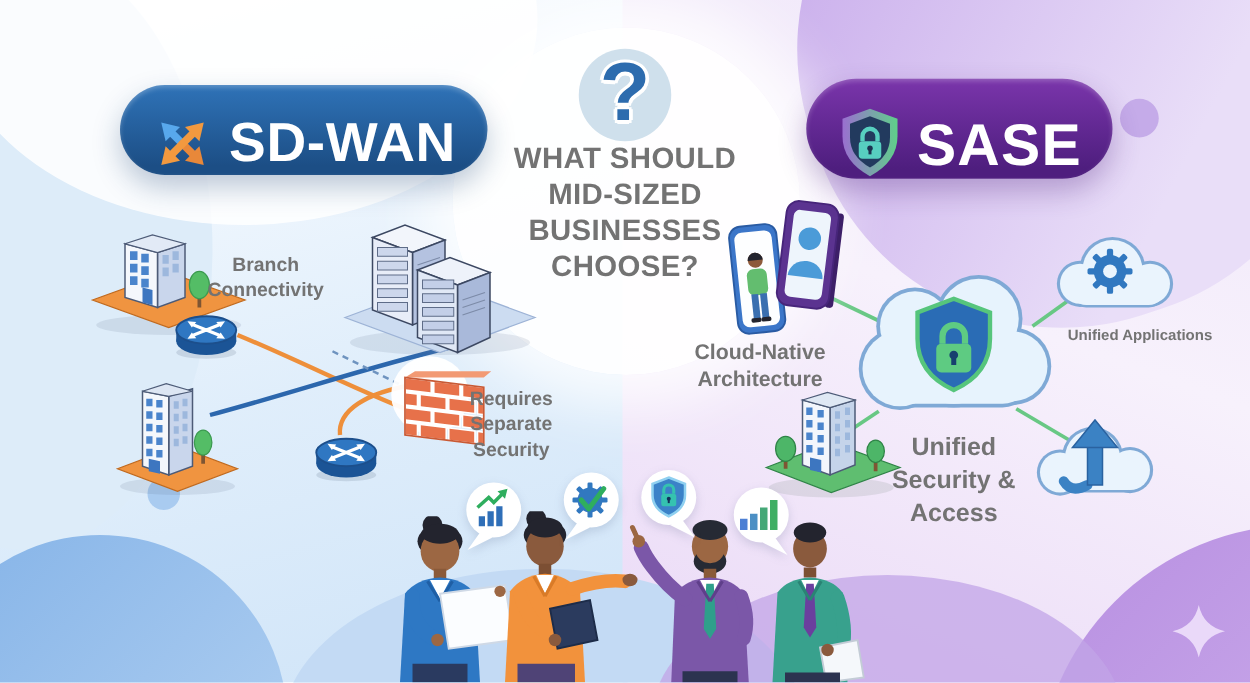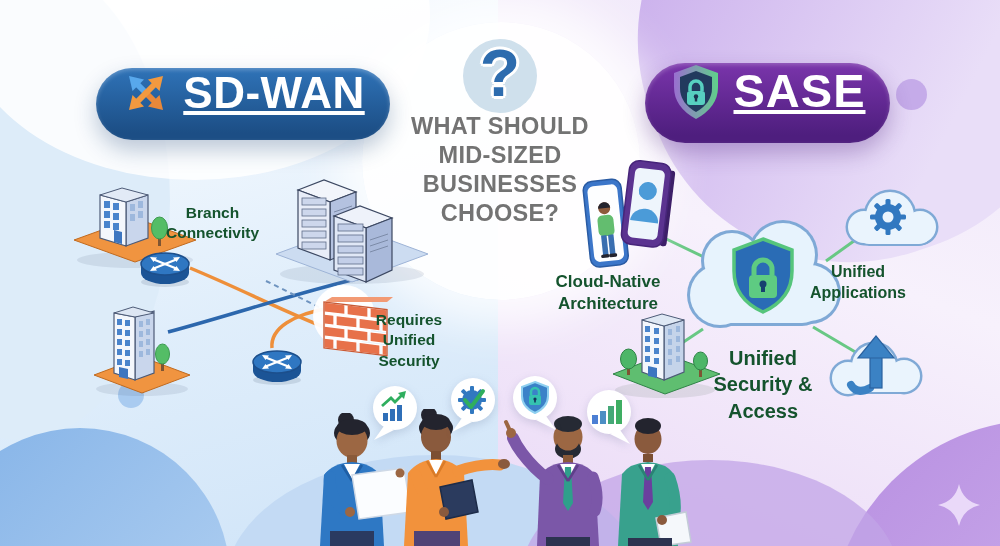--- a/index.html
+++ b/index.html
@@ -33,35 +33,35 @@
     background:rgba(255,255,255,.93);box-shadow:0 0 46px 26px rgba(255,255,255,.8);}
   .q-badge{left:463px;top:39px;width:74px;height:74px;border-radius:50%;background:#cfe0ec;z-index:7;}
   .q-mark{position:absolute;left:50%;top:50%;transform:translate(-50%,-54%);
     font-size:66px;font-weight:800;color:#2d6cae;line-height:1;
     text-shadow:-3px 0 0 #fff,3px 0 0 #fff,0 -3px 0 #fff,0 3px 0 #fff,
       -2px -2px 0 #fff,2px 2px 0 #fff,-2px 2px 0 #fff,2px -2px 0 #fff;}
   .q-text{left:384px;top:112px;width:232px;z-index:7;text-align:center;
     font-size:23.5px;line-height:1.24;font-weight:800;color:#737373;letter-spacing:.3px;}
 
   
-  .badge{display:flex;align-items:flex-start;justify-content:center;gap:12px;z-index:6;
-    border-radius:42px;color:#fff;font-weight:800;text-decoration:underline;}
+  .badge{display:flex;align-items:flex-end;justify-content:center;gap:12px;z-index:6;
+    border-radius:42px;color:#fff;font-weight:800;}
   .badge-sdwan{left:96px;top:68px;width:294px;height:72px;font-size:44px;letter-spacing:.5px;
     background:linear-gradient(180deg,#2f73b8 0%,#1c4e85 90%);
     box-shadow:0 10px 22px rgba(23,62,110,.28), inset 0 2px 4px rgba(255,255,255,.25);}
   .badge-sase{left:645px;top:63px;width:245px;height:80px;font-size:47px;letter-spacing:1px;
     background:linear-gradient(180deg,#7a35ab 0%,#4e1e7e 90%);
     box-shadow:0 10px 22px rgba(74,30,120,.3), inset 0 2px 4px rgba(255,255,255,.22);}
 
   
-  .lbl{z-index:5;text-align:center;font-weight:700;color:#14532d;font-size:15.5px;line-height:1.32;}
+  .lbl{z-index:5;text-align:center;font-weight:700;color:#737373;font-size:15.5px;line-height:1.32;}
   .lbl-branch{left:160px;top:203px;width:105px;}
   .lbl-reqsec{left:366px;top:310px;width:86px;}
   .lbl-cloudnative{left:546px;top:271px;width:124px;font-size:17px;}
-  .lbl-apps{left:798px;top:261px;width:120px;font-size:16px;}
+  .lbl-apps{left:852px;top:261px;width:120px;font-size:12px;}
   .lbl-sec{left:712px;top:345px;width:102px;font-size:20px;}
 
   .icon-layer{z-index:4;}
   .fw-circle{left:313px;top:285px;width:62px;height:62px;border-radius:50%;background:#fff;opacity:.95;z-index:4;}
   .bubble{z-index:10;filter:drop-shadow(0 3px 4px rgba(60,80,120,.18));}
   .person{z-index:9;}
   svg{display:block;}
 </style>
 </head>
 <body>
@@ -244,21 +244,21 @@
       <rect x="0" y="36" width="10" height="10"></rect>
         <rect x="12" y="36" width="21" height="10"></rect>
         <rect x="35" y="36" width="21" height="10"></rect>
         <rect x="58" y="36" width="5" height="10"></rect>
     </g>
     <g transform="translate(6,8) skewY(7)">
         <rect x="0" y="0" width="63" height="46" fill="none" stroke="#c85a36" stroke-width="1.4"></rect>
       </g>
   </svg>
 
-  <div class="abs lbl lbl-reqsec">Requires Unified Security</div>
+  <div class="abs lbl lbl-reqsec">Requires Separate Security</div>
 
   <svg class="abs icon-layer" style="left:583px;top:178px;transform:rotate(-6deg)" width="48" height="95" viewBox="0 0 48 95">
     <rect x="4" y="2" width="38" height="86" rx="9" fill="#3b76c9" stroke="#2a5ba3" stroke-width="1.5"></rect>
     <rect x="8" y="7" width="30" height="76" rx="6" fill="#fdfeff"></rect>
     <circle cx="23" cy="30" r="6" fill="#8d5a3b"></circle>
     <path d="M17,30 a6,6 0 0 1 12,0 z" fill="#23242e"></path>
     <rect x="15" y="37" width="16" height="21" rx="5" fill="#63bd6f"></rect>
     <rect x="17" y="57" width="5.5" height="20" fill="#3a6fb0"></rect>
     <rect x="24" y="57" width="5.5" height="20" fill="#3a6fb0"></rect>
     <rect x="15" y="76" width="8" height="3.5" rx="1.5" fill="#23242e"></rect>

